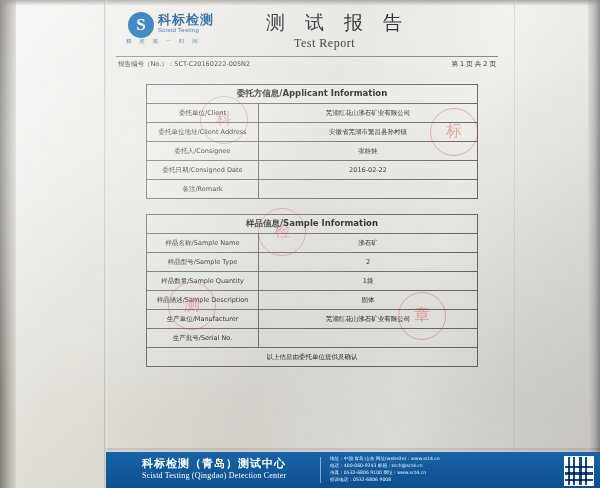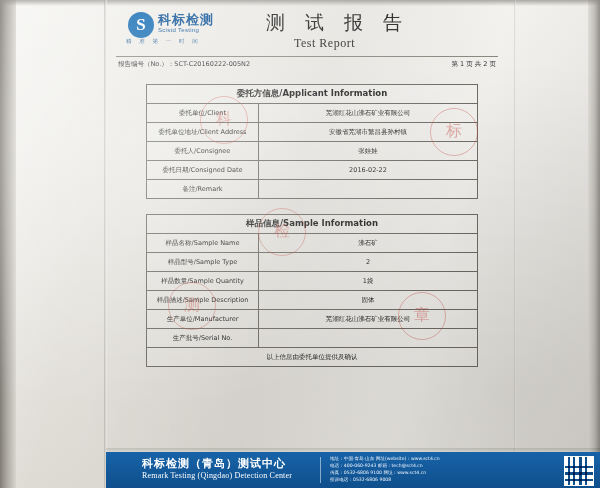--- a/index.html
+++ b/index.html
@@ -301,21 +301,21 @@
   <div class="stamp stamp-2">标</div>
   <div class="stamp stamp-3">检</div>
   <div class="stamp stamp-4">测</div>
   <div class="stamp stamp-5">章</div>
 
   <div class="sheen"></div>
 
   <div class="footer-shadow"></div>
   <div class="footer">
     <div class="footer-cn">科标检测（青岛）测试中心</div>
-    <div class="footer-en">Remark Testing (Qingdao) Detection Center</div>
+    <div class="footer-en">Scistd Testing (Qingdao) Detection Center</div>
     <div class="footer-divider"></div>
     <div class="footer-info">
       <div>地址：中国·青岛·山东 网址(website)：www.sct4.cn</div>
       <div>电话：400-060-9243      邮箱：tech@sct4.cn</div>
       <div>传真：0532-6806 9100    网址：www.sct4.cn</div>
       <div>投诉电话：0532-6806 9008</div>
     </div>
     <div class="qr"></div>
   </div>
 

